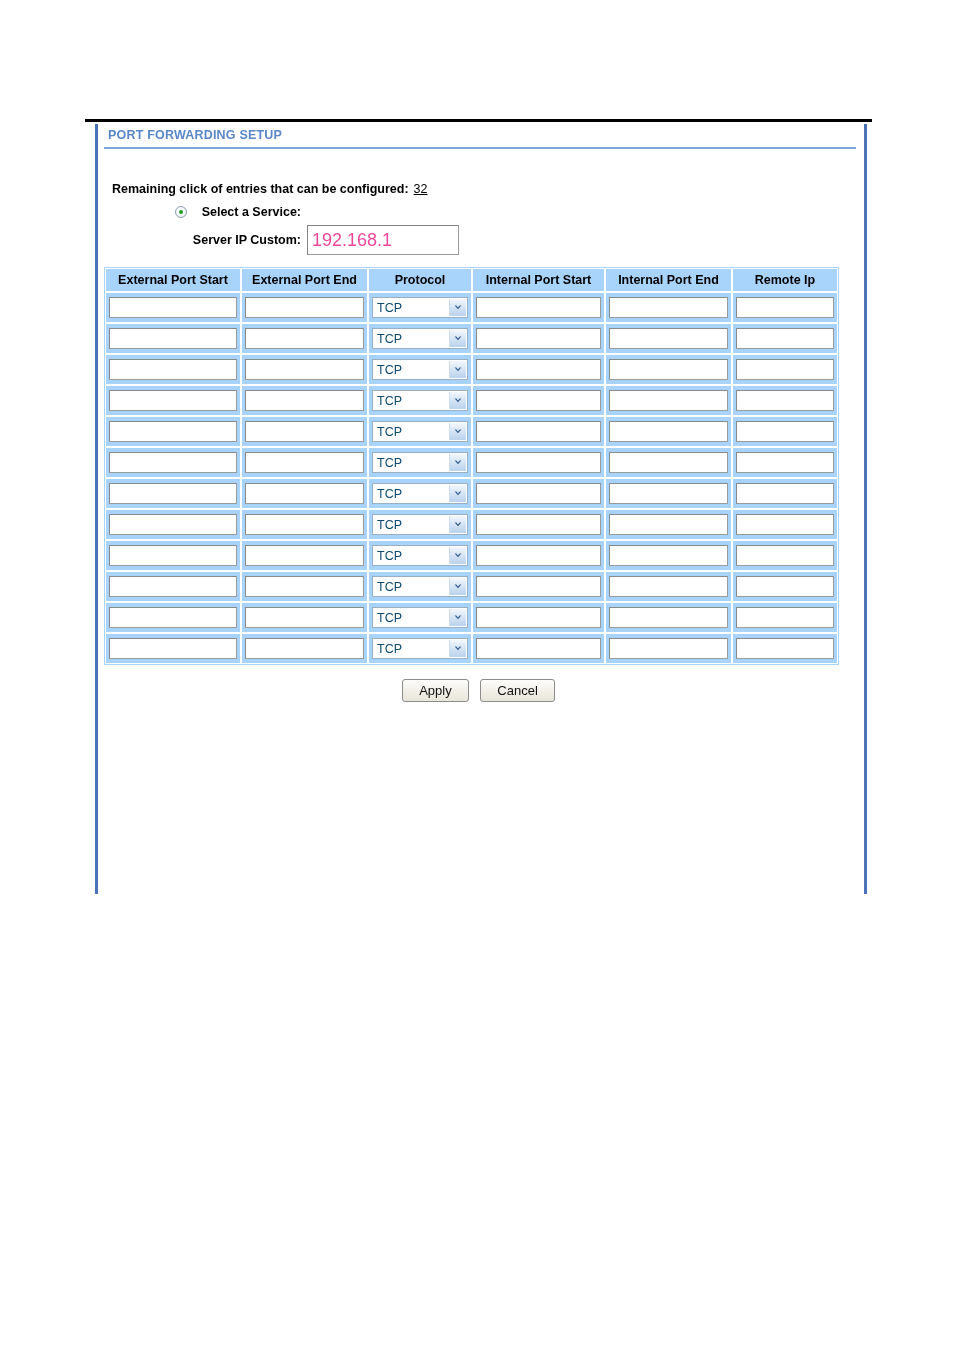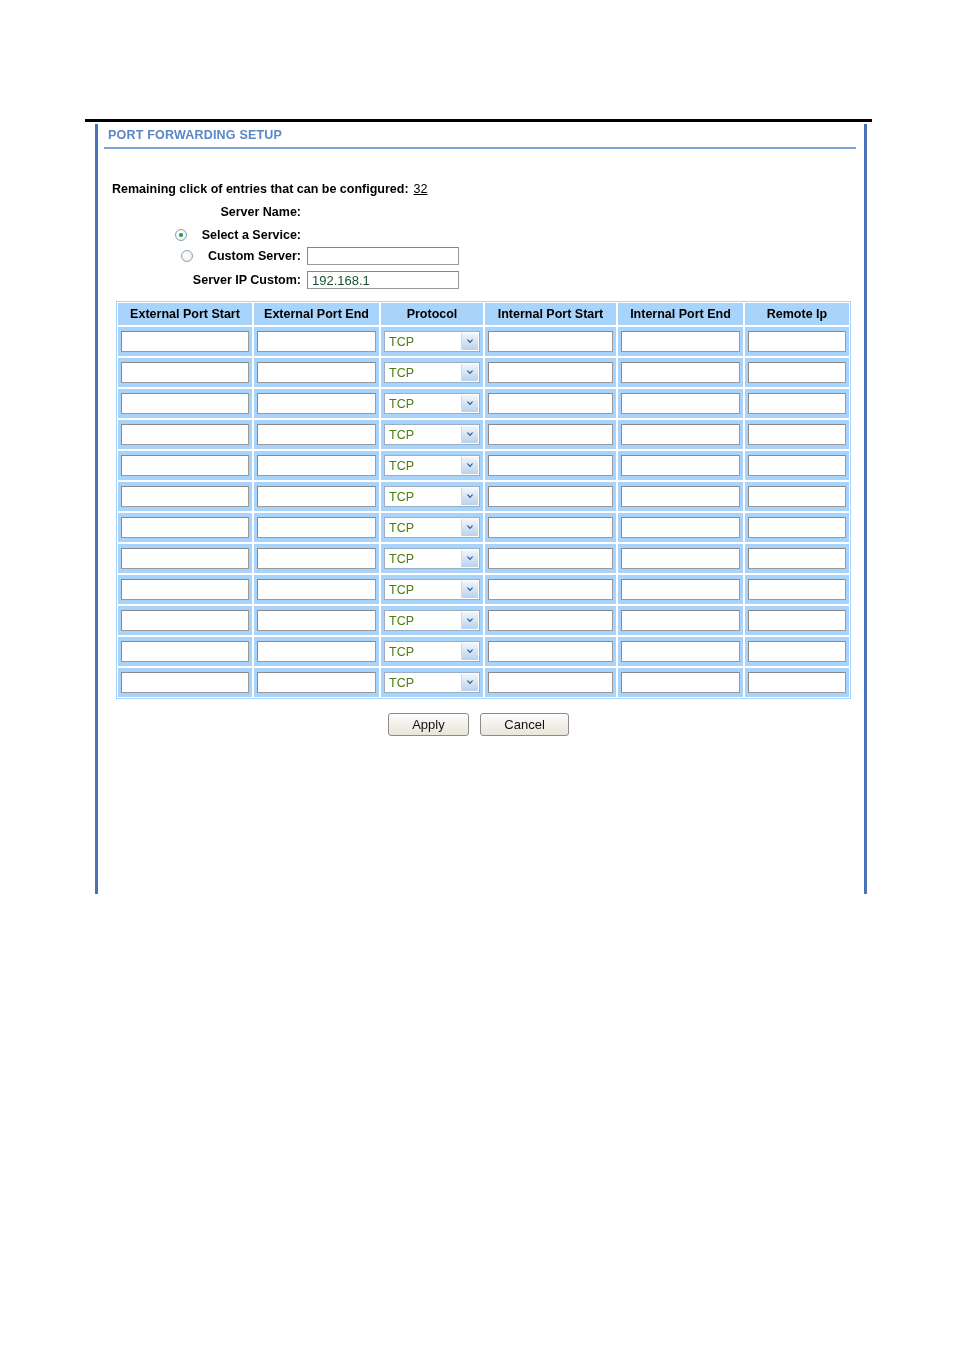--- a/index.html
+++ b/index.html
@@ -123,30 +123,30 @@
     content: "";
     position: absolute;
     left: 3px; top: 3px;
     width: 4px; height: 4px;
     border-radius: 50%;
     background: #1e9e24;
   }
 
   
   .txt {
-    height: 18px;
+    height: 30px;
     border: 1px solid #9b9b9b;
     border-top-color: #848484;
     border-left-color: #848484;
     background: #ffffff;
     font-family: "Liberation Sans", sans-serif;
-    font-size: 13px;
+    font-size: 18px;
     padding: 0 4px;
     box-sizing: border-box;
-    color: #14532d;
+    color: #ec4899;
     outline: none;
   }
   .txt-custom { width: 152px; }
   .txt-ip     { width: 152px; }
 
   
   .sel {
     height: 23px;
     border: 1px solid #9aafc4;
     background: #ffffff;
@@ -183,21 +183,21 @@
     margin-left: 22px;
     color: #a64ca6;
     text-decoration: underline;
     font-size: 12.5px;
     cursor: pointer;
   }
 
   
   .port-table {
     margin-top: 12px;
-    margin-left: 12px;
+    margin-left: 0;
     width: 733px;
     border-collapse: separate;
     border-spacing: 0;
     background: #a8d4fb;
     border: 1px solid #a8d4fb;
     table-layout: fixed;
   }
   .port-table th {
     background: #a8d4fb;
     border: 1px solid #ffffff;
@@ -232,21 +232,21 @@
   .cell-select {
     width: 100%;
     height: 21px;
     border: 1px solid #9aafc4;
     background: #ffffff;
     box-sizing: border-box;
     display: flex;
     align-items: center;
     position: relative;
     font-size: 12.5px;
-    color: #4d7c0f;
+    color: #0c4a6e;
     padding-left: 4px;
   }
   .cell-select .arrow {
     position: absolute;
     right: 1px; top: 1px; bottom: 1px;
     width: 16px;
     background: linear-gradient(to bottom, #f2f7fd 0%, #d5e4f4 50%, #b9d2ec 100%);
     border-left: 1px solid #cddcea;
     display: flex;
     align-items: center;
@@ -272,21 +272,21 @@
     display: inline-block;
     min-width: 54px;
     height: 23px;
     line-height: 21px;
     border: 1px solid #8c8c8c;
     border-radius: 3px;
     background: linear-gradient(to bottom, #fdfdfb 0%, #f2f0e9 50%, #e8e5db 100%);
     font-family: "Liberation Sans", sans-serif;
     font-size: 13px;
     color: #111;
-    padding: 0 23px;
+    padding: 0 16px;
     margin: 0 4px;
     box-sizing: border-box;
     cursor: pointer;
     text-align: center;
     vertical-align: middle;
   }
 </style>
 </head>
 <body>
 
@@ -301,38 +301,28 @@
     <div class="panel-underline"></div>
   </div>
 
   <div class="form-area">
 
     <div class="remaining">
       <span>Remaining click of entries that can be configured:</span><span class="count">32</span>
     </div>
 
 
-    <div class="frow" style="margin-top:9px;">
-      <div class="flabel">Server Name:</div>
-    </div>
 
     <div class="frow" style="margin-top:9px;">
       <div class="flabel with-radio">
         <span class="radio checked"></span>
         <span>Select a Service:</span>
       </div>
     </div>
 
-    <div class="frow" style="margin-top:5px;">
-      <div class="flabel with-radio">
-        <span class="radio"></span>
-        <span>Custom Server:</span>
-      </div>
-      <input class="txt txt-custom" type="text" value="" style="">
-    </div>
 
 
     <div class="frow" style="margin-top:6px;">
       <div class="flabel">Server IP Custom:</div>
       <input class="txt txt-ip" type="text" value="192.168.1" style="">
     </div>
 
     <table class="port-table">
       <colgroup>
         <col class="c-eps">

